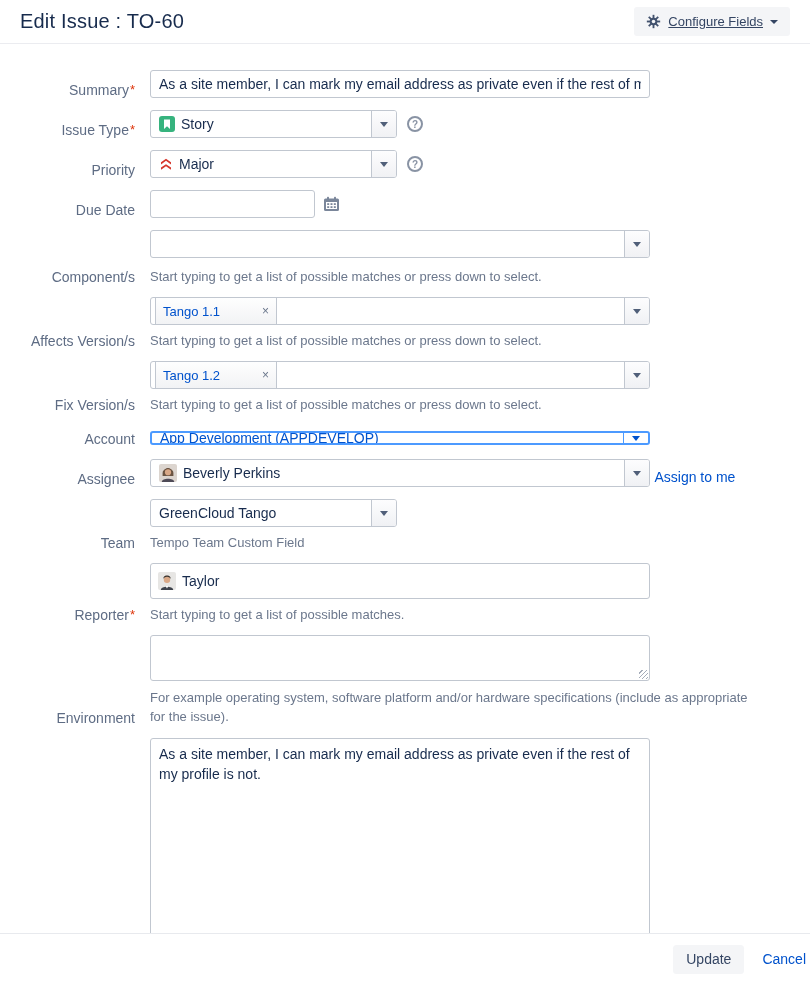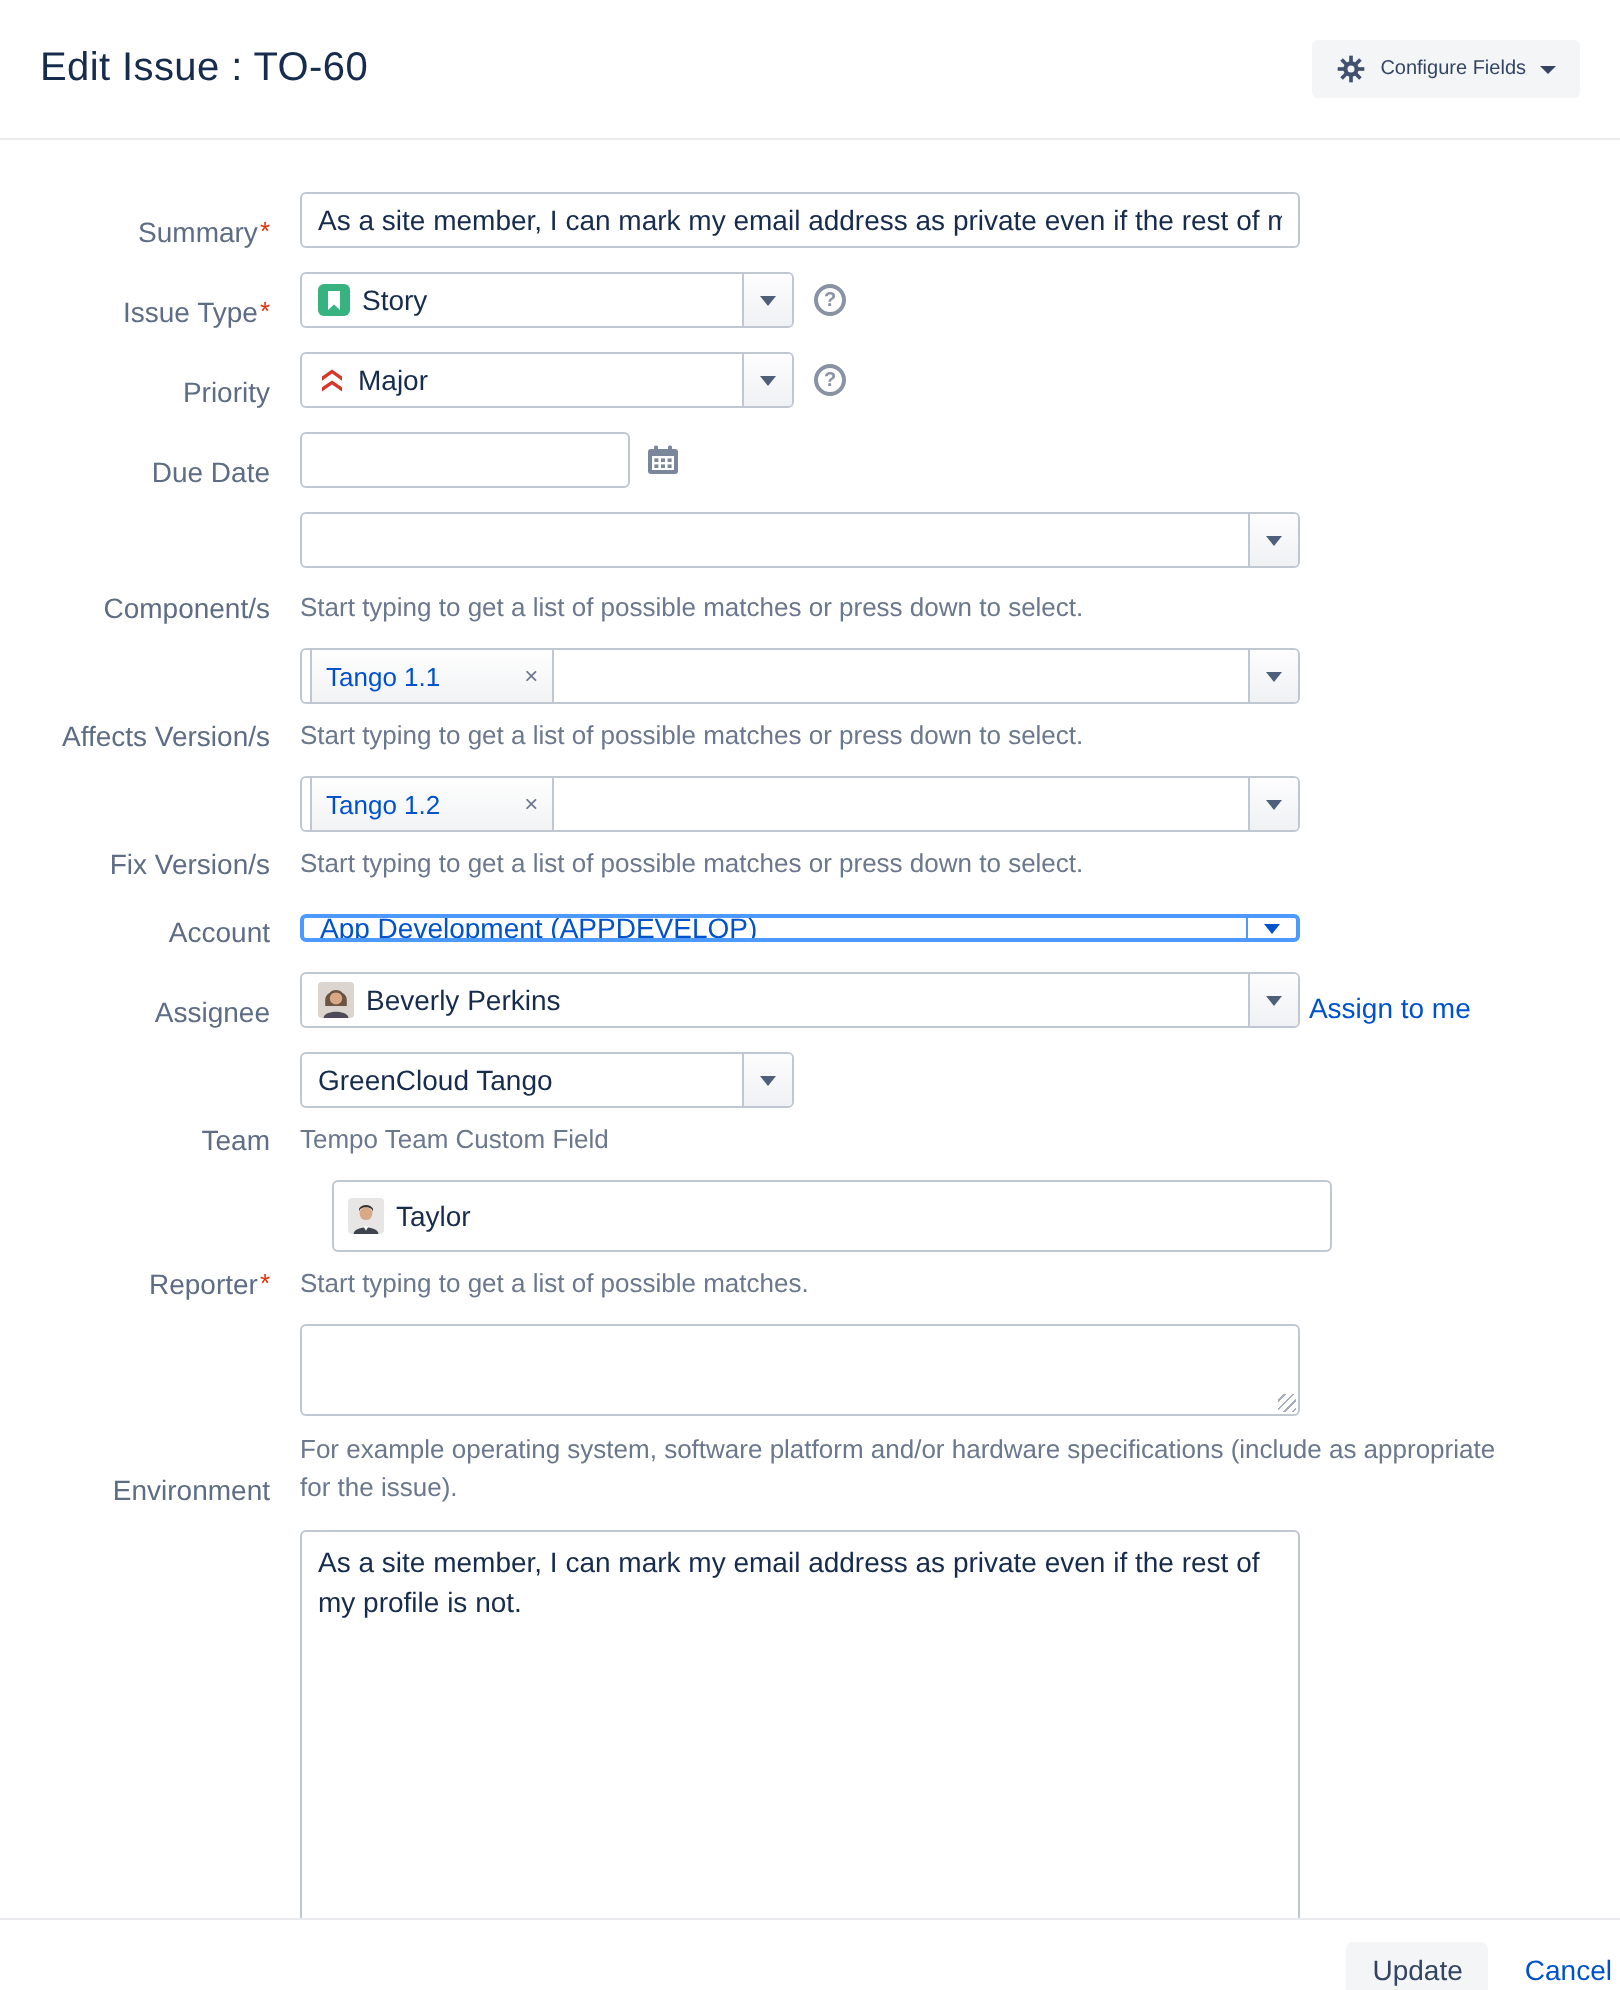--- a/index.html
+++ b/index.html
@@ -1,27 +1,27 @@
 <!DOCTYPE html>
 <html><head>
 <meta charset="utf-8">
 <style>
   * { box-sizing: border-box; margin: 0; padding: 0; }
   html,body { width: 810px; height: 995px; background: #fff; font-family: "Liberation Sans", sans-serif; }
 
   
   .header {
-    height: 70px; padding: 0 20px; display: flex; align-items: center;
+    height: 44px; padding: 0 20px; display: flex; align-items: center;
     justify-content: space-between; border-bottom: 1px solid #EBECF0; background:#fff;
   }
   .page-title { font-size: 20px; font-weight: 500; color: #172B4D; letter-spacing: .2px; }
   .configure-btn {
     display: inline-flex; align-items: center; gap: 7px; background: #F4F5F7;
     border: none; border-radius: 3px; height: 29px; padding: 0 12px;
-    font-size: 10px; color: #344563; font-family: inherit; cursor: pointer;
+    font-size: 13px; color: #344563; font-family: inherit; cursor: pointer; text-decoration: underline;
   }
   .caret-sm { width:0; height:0; border-left:4px solid transparent; border-right:4px solid transparent; border-top:4px solid #344563; margin-top:1px; }
 
   
   .form-body { height: 890px; overflow: hidden; padding-top: 26px; border-bottom: 1px solid #E8EAEE; }
   .row { display: flex; margin-bottom: 12px; align-items: flex-end; }
   .row-label { width: 150px; flex: none; text-align: right; padding-right: 15px; padding-top: 6px;
                font-size: 14px; color: #5E6C84; }
   .req { color: #DE350B; font-size: 13px; vertical-align: top; margin-left: 1px; }
   .field { flex: 1; min-width: 0; }
@@ -53,21 +53,21 @@
     display: inline-flex; align-items: center; height: 32px; padding: 0 7px;
     border: 1px solid #C1C7D0; border-radius: 3px; background: linear-gradient(#FFFFFF,#F1F2F4);
     font-size: 13px; color: #0052CC; white-space: nowrap; gap: 36px;
   }
   .tag .tag-x { color: #6B778C; font-size: 12px; margin-left: 6px; cursor: pointer; }
 
   
   .avatar { width: 18px; height: 18px; border-radius: 2px; flex: none; overflow: hidden; }
 
   
-  .user-input { display: flex; align-items: center; gap: 6px; padding: 17px 7px; margin-left: 16px; }
+  .user-input { display: flex; align-items: center; gap: 6px; padding: 17px 7px; }
 
   textarea.jarea {
     display: block; width: 500px; border: 1px solid #C1C7D0; border-radius: 3px;
     padding: 5px 8px; font-size: 14px; color: #172B4D; font-family: inherit;
     line-height: 20px; resize: none; outline: none; background: #fff;
   }
   .env-wrap { position: relative; width: 500px; }
   .resize-grip {
     position: absolute; right: 2px; bottom: 2px; width: 9px; height: 9px; cursor: nwse-resize;
     background: repeating-linear-gradient(135deg, transparent 0 2px, #A5ADBA 2px 3px);

